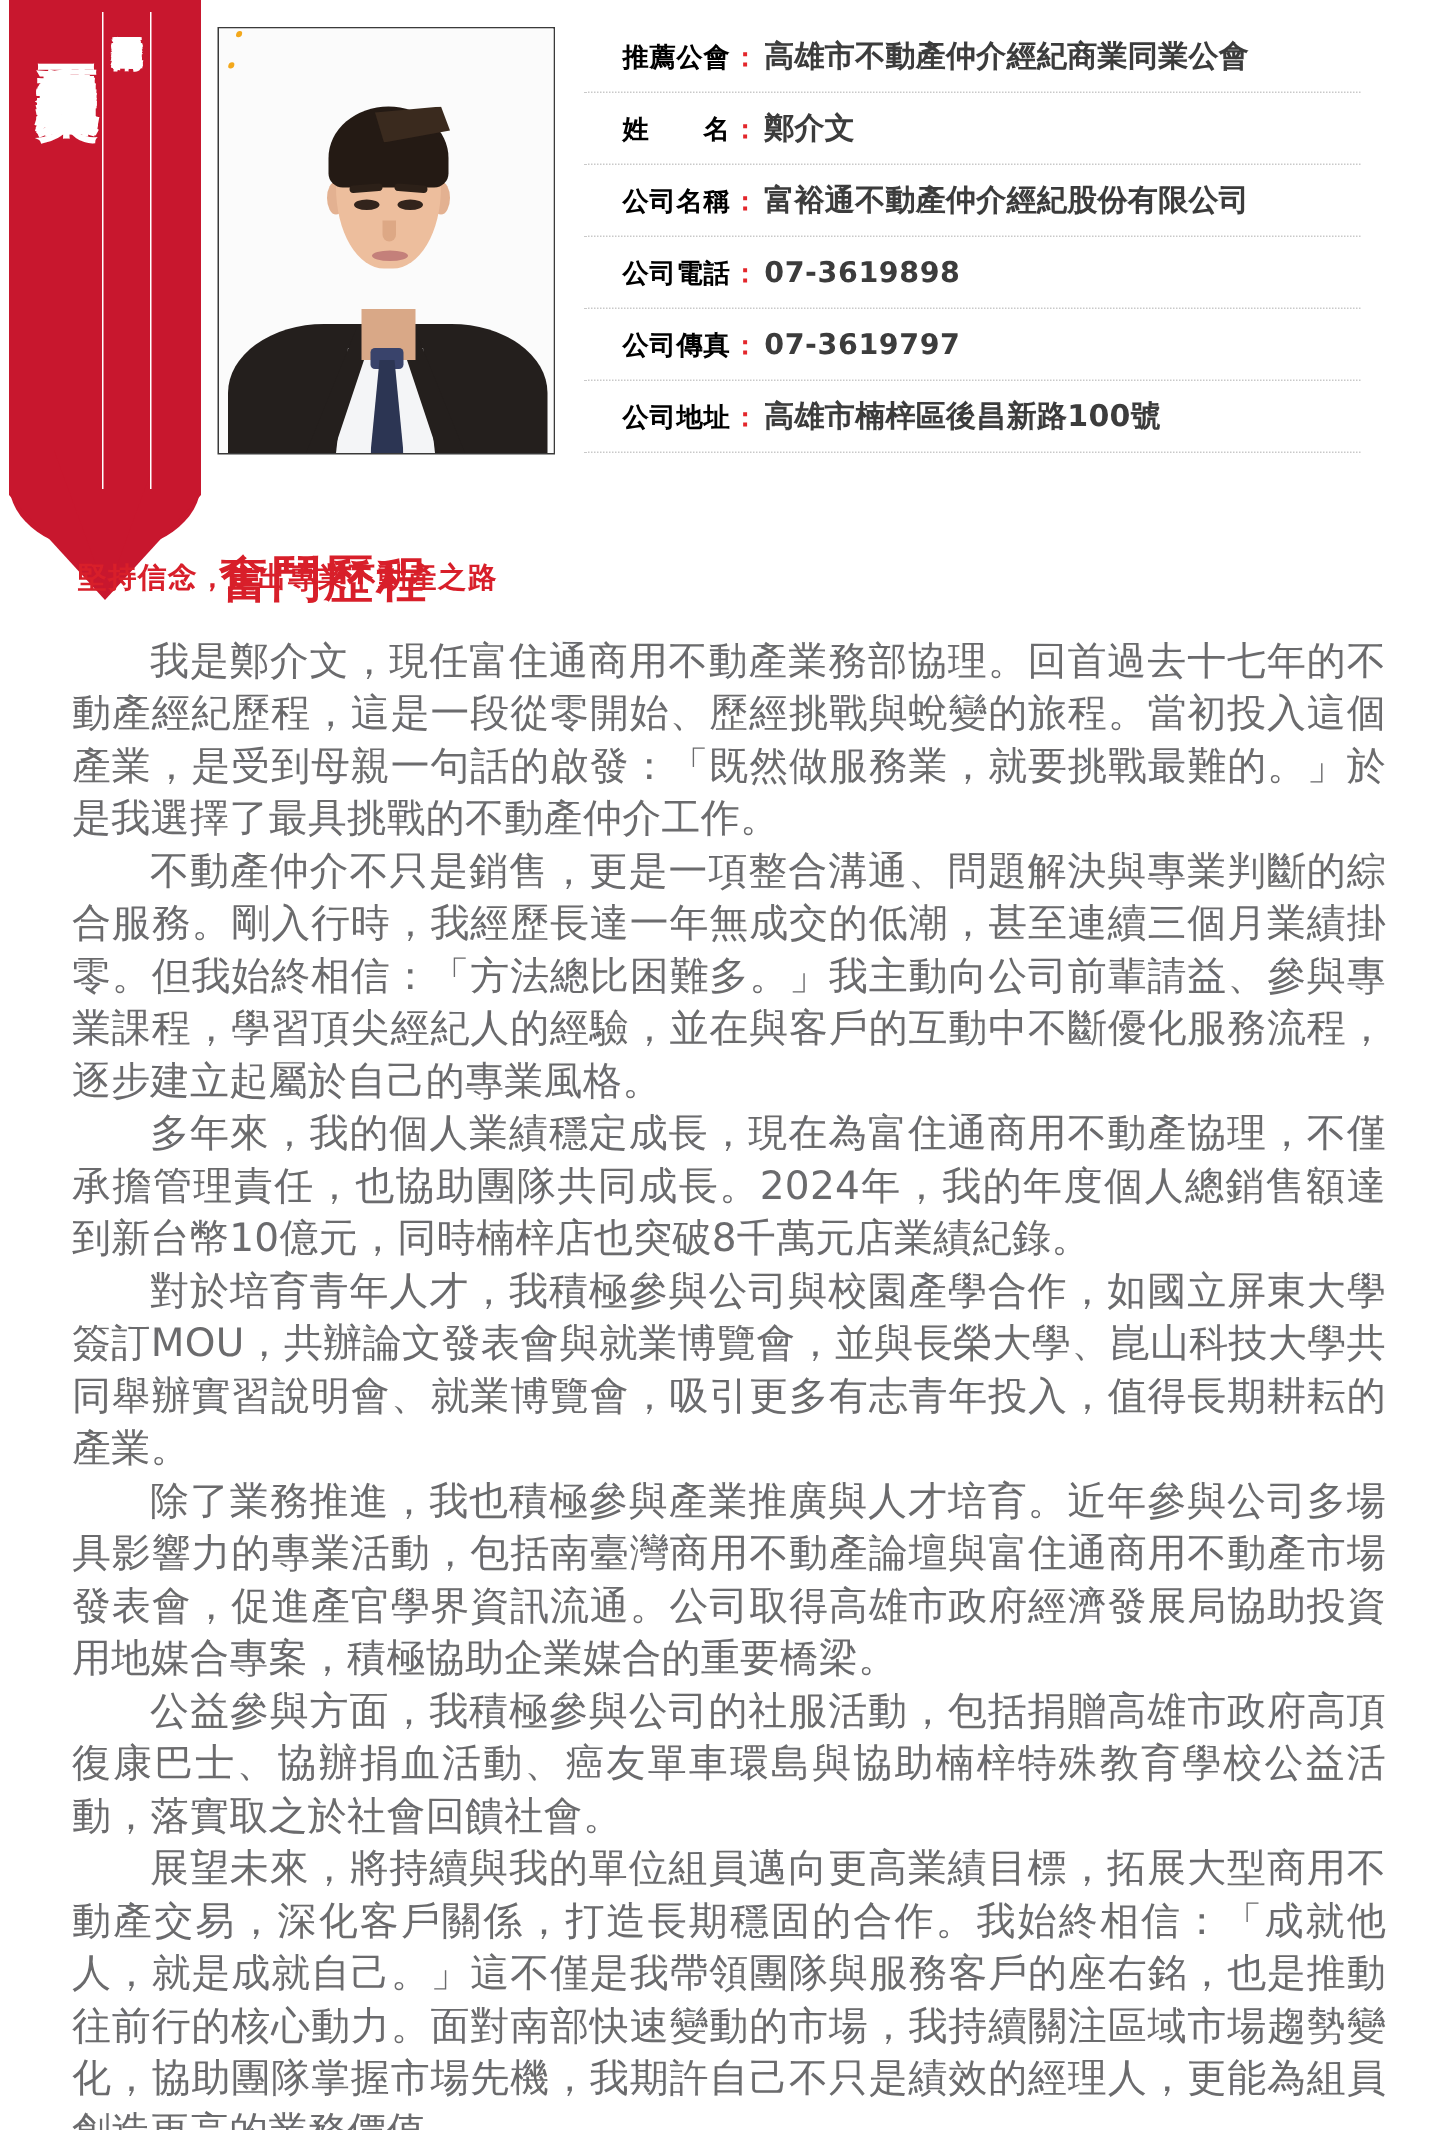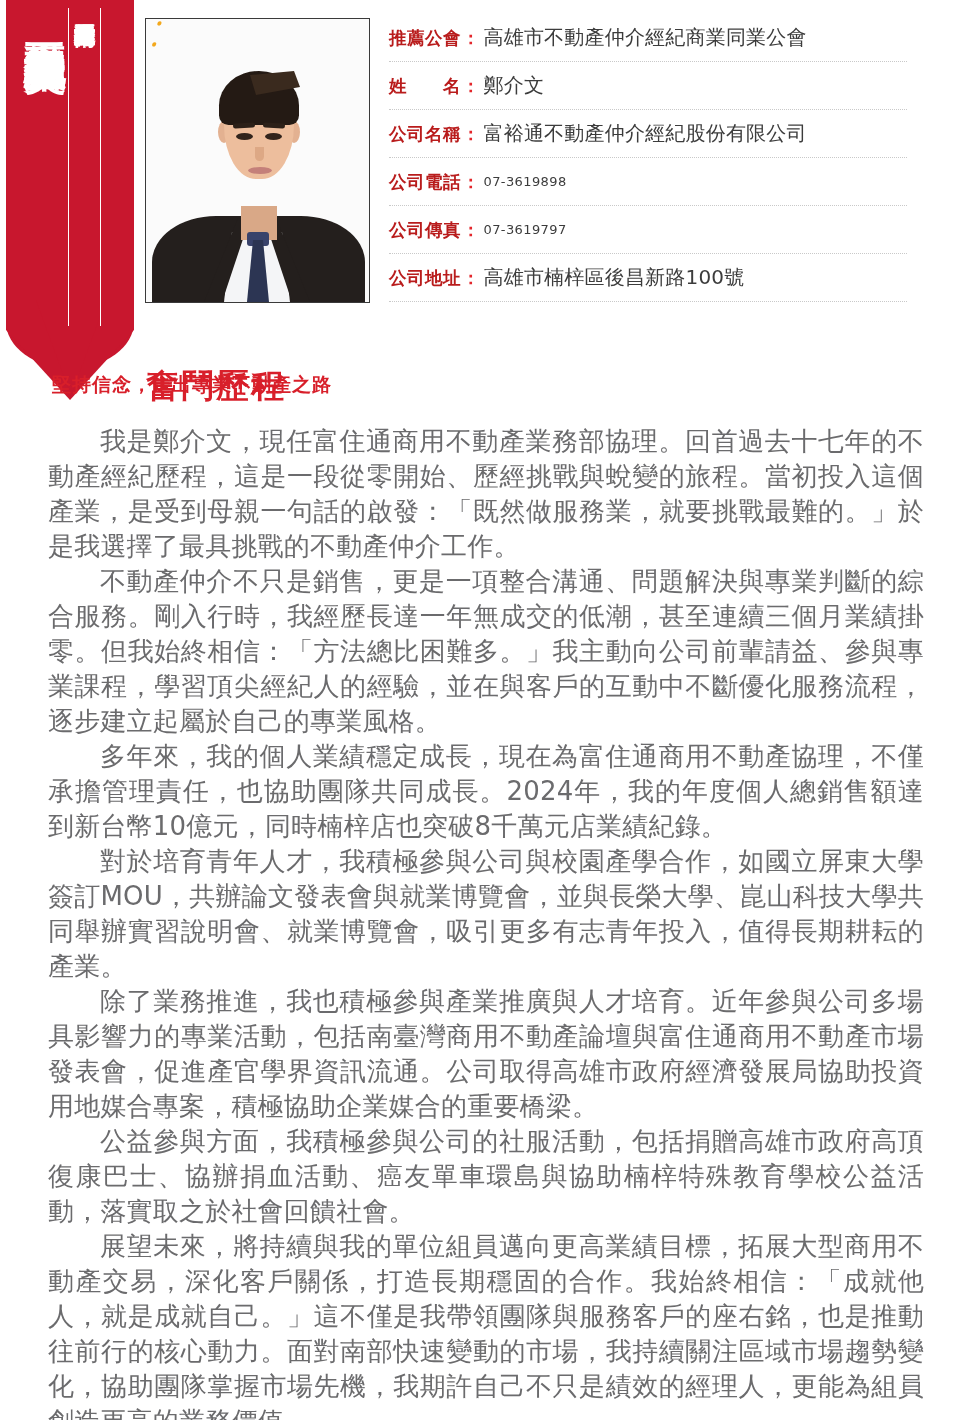--- a/index.html
+++ b/index.html
@@ -195,43 +195,45 @@
     width: 518px;
   }
   .info-row {
     height: 48px;
     display: flex;
     align-items: center;
     border-bottom: 1.5px dotted #c9c9c9;
     box-sizing: border-box;
   }
   .info-label {
-    color: #b91c1c;
+    color: #000000;
     font-size: 17.5px;
     font-weight: bold;
     white-space: pre;
     flex: 0 0 auto;
     letter-spacing: 0.5px;
+    margin-left: 26px;
   }
   .info-colon {
     color: #e3262b;
     font-size: 17.5px;
     font-weight: bold;
     margin: 0 2px 0 1px;
     flex: 0 0 auto;
   }
   .info-value {
     color: #3c3c3c;
     font-size: 20px;
     margin-left: 2px;
     white-space: nowrap;
     letter-spacing: 0.2px;
+    font-weight: bold;
   }
   .info-value.num {
-    font-size: 13px;
+    font-size: 19px;
     letter-spacing: 0.4px;
   }
 
   
   .essay-heading {
     position: absolute;
     left: 146px;
     top: 332px;
     font-size: 33px;
     font-weight: bold;

